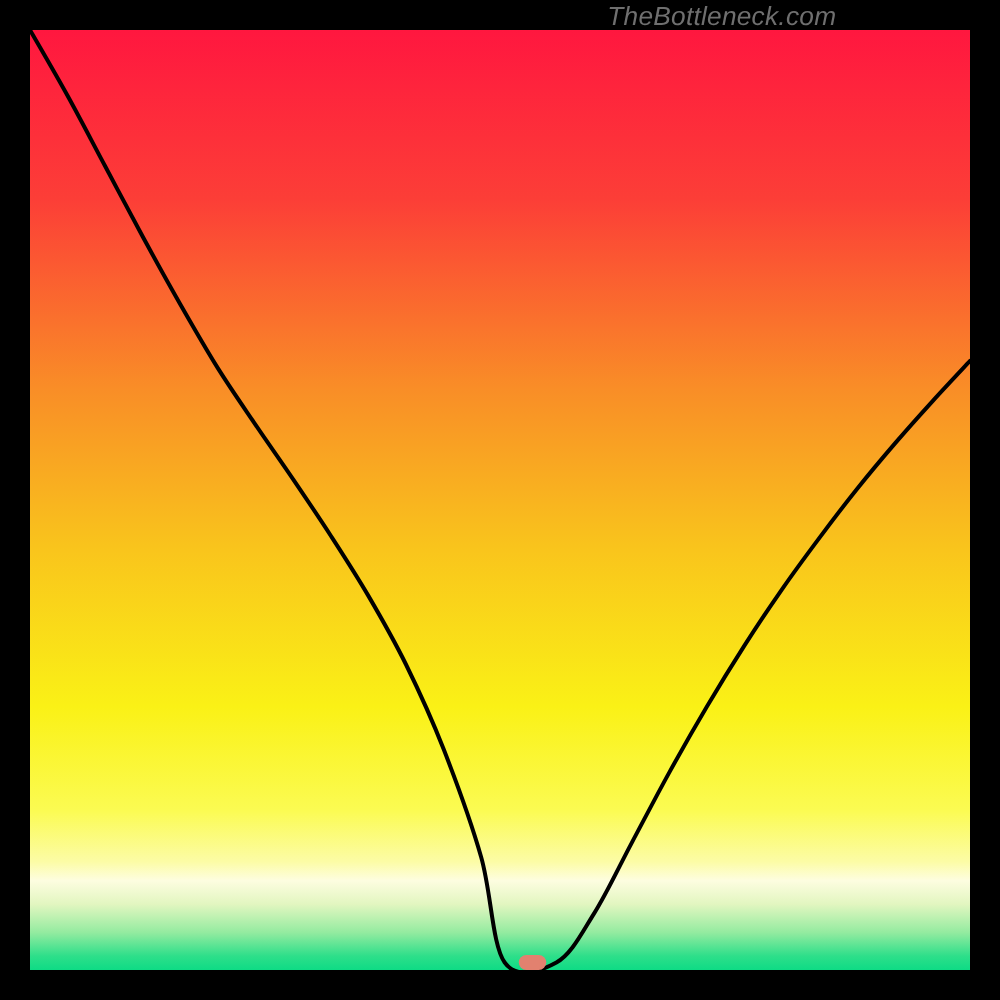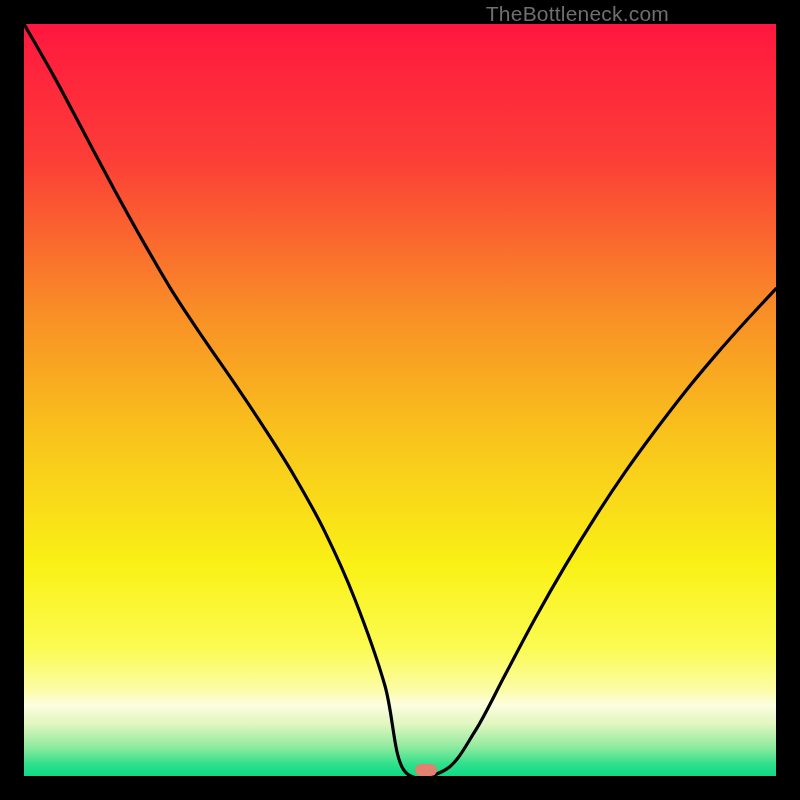--- a/index.html
+++ b/index.html
@@ -11,20 +11,21 @@
     overflow: hidden;
     font-family: Arial, Helvetica, sans-serif;
   }
   .frame {
     position: absolute;
     left: 0;
     top: 0;
     width: 695px;
     height: 800px;
     background: #000;
+    font-style: italic;
   }
   .plot {
     position: absolute;
     left: 24px;
     top: 24px;
     width: 752px;
     height: 752px;
     overflow: hidden;
   }
   .gradient {

